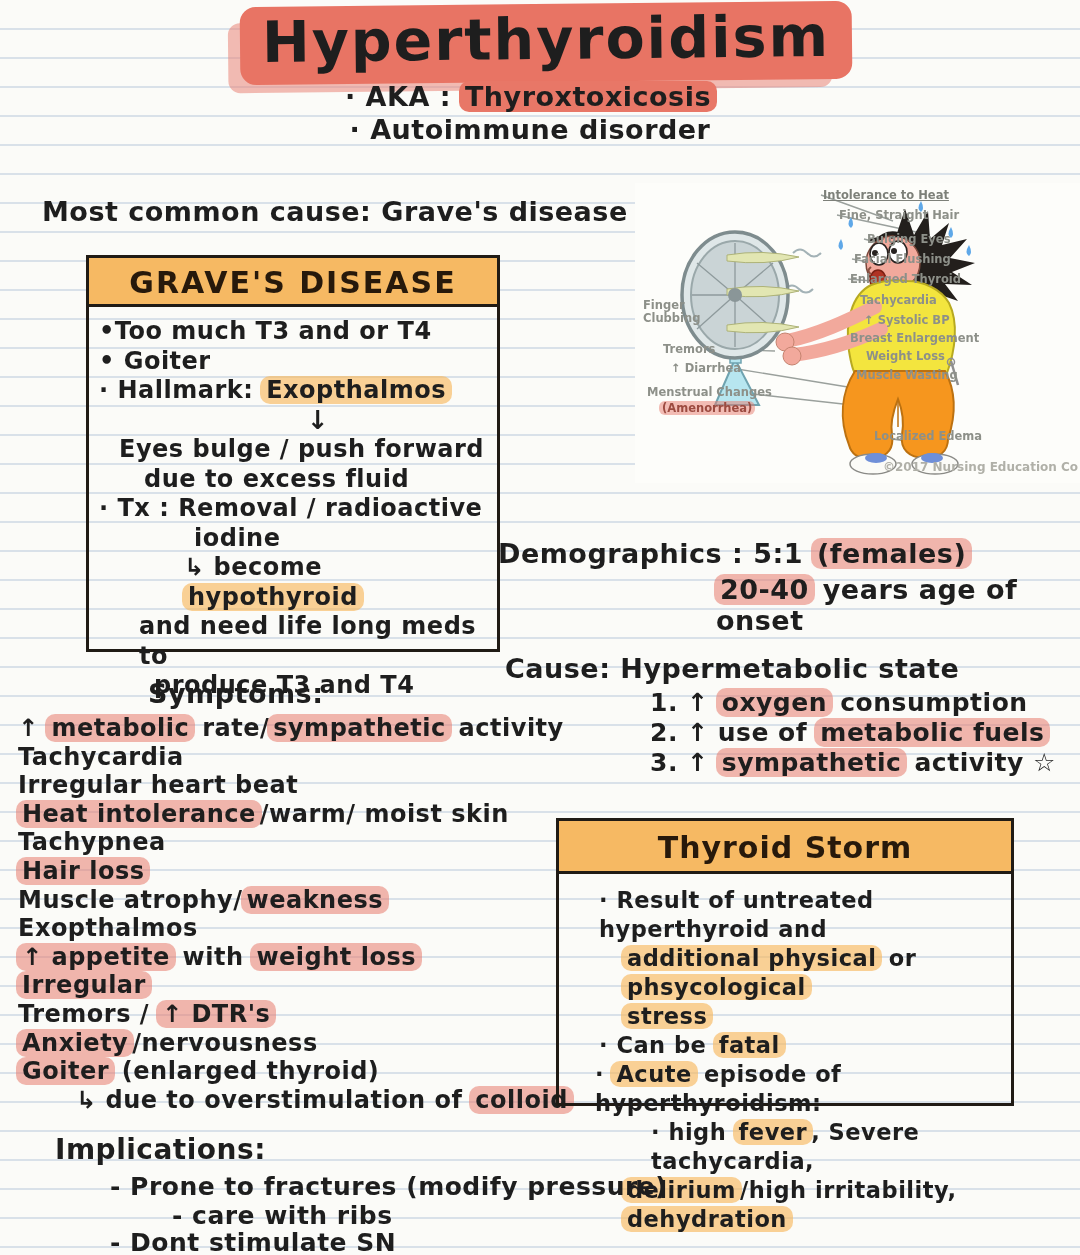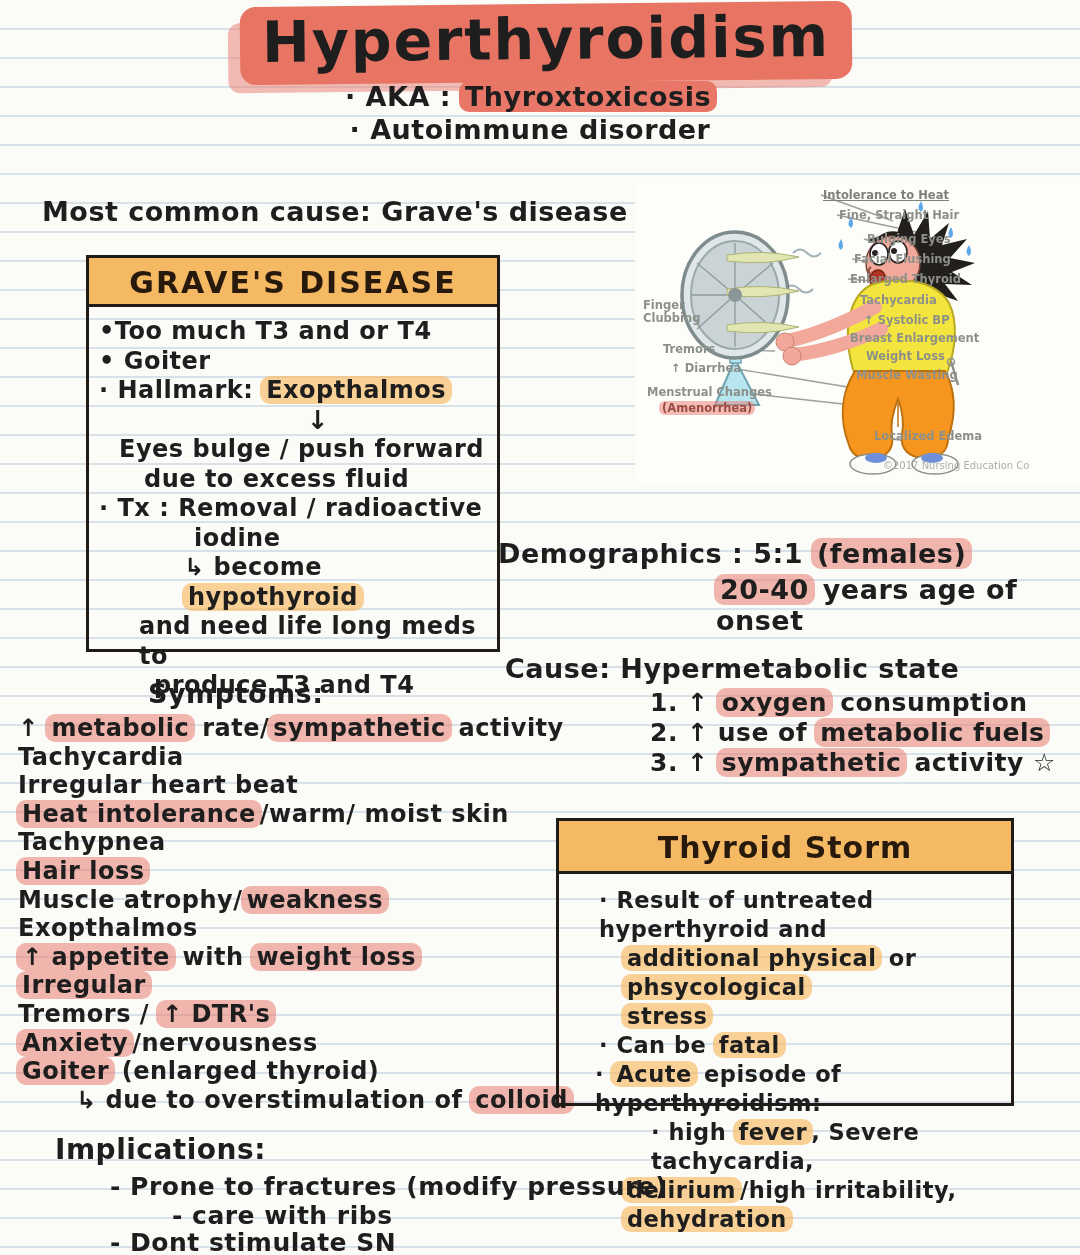--- a/index.html
+++ b/index.html
@@ -76,21 +76,21 @@
 
   
   .cartoon{ position:absolute; left:635px; top:183px; width:445px; height:300px; background:#fdfdfa; }
   .cartoon svg{ position:absolute; inset:0; }
   .clabel{
     position:absolute; font-family:"DejaVu Sans", sans-serif;
     font-size:11.5px; font-weight:bold; color:#8d9089; letter-spacing:0;
   }
   .cl-underline{ text-decoration:underline; color:#7d8079; }
   .cl-pink{ background:rgba(231,123,110,.5); border-radius:6px; padding:0 3px; color:#9c4b40; }
-  .credit{ position:absolute; left:248px; top:277px; font-size:10px; color:#b0b0a8; font-weight:normal; }
+  .credit{ position:absolute; left:248px; top:277px; font-size:12px; color:#b0b0a8; font-weight:bold; }
   .cl0{ left:188px; top:5px; } .cl1{ left:204px; top:25px; } .cl2{ left:232px; top:49px; }
   .cl3{ left:219px; top:69px; } .cl4{ left:215px; top:89px; } .cl5{ left:225px; top:110px; }
   .cl6{ left:229px; top:130px; } .cl7{ left:215px; top:148px; } .cl8{ left:231px; top:166px; }
   .cl9{ left:221px; top:185px; } .cl10{ left:239px; top:246px; }
   .cl11{ left:8px; top:116px; width:64px; line-height:13px; }
   .cl12{ left:28px; top:159px; } .cl13{ left:36px; top:178px; }
   .cl14{ left:12px; top:202px; } .cl15{ left:24px; top:218px; }
 </style>
 </head>
 <body>

